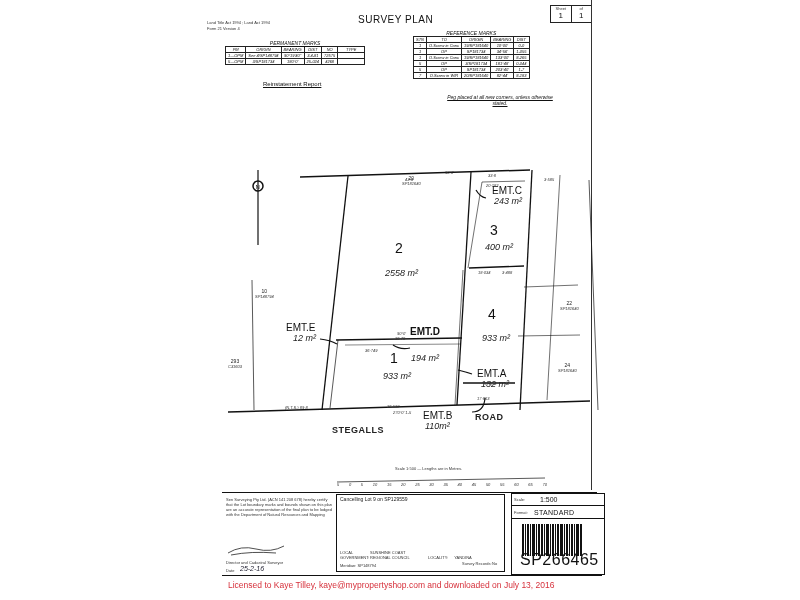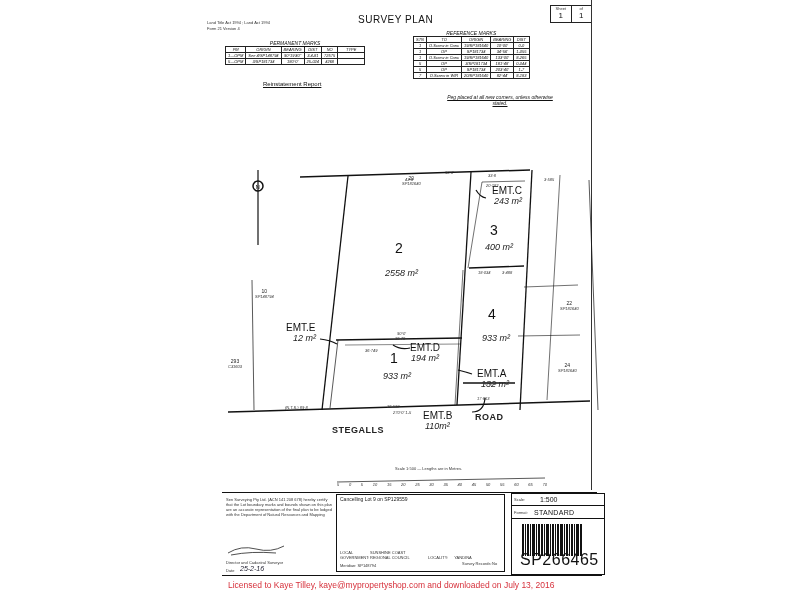--- a/index.html
+++ b/index.html
@@ -189,21 +189,21 @@
 <div class="abs area" style="left:485px;top:242px;">400 m²</div>
 <div class="abs lot-num" style="left:488px;top:306px;">4</div>
 <div class="abs area" style="left:482px;top:333px;">933 m²</div>
 <div class="abs lot-num" style="left:390px;top:350px;">1</div>
 <div class="abs area" style="left:383px;top:371px;">933 m²</div>
 
 <div class="abs emt" style="left:492px;top:185px;">EMT.C</div>
 <div class="abs emt-area" style="left:494px;top:196px;">243 m²</div>
 <div class="abs emt" style="left:286px;top:322px;">EMT.E</div>
 <div class="abs emt-area" style="left:293px;top:333px;">12 m²</div>
-<div class="abs emt" style="left:410px;top:342px;">EMT.D</div>
+<div class="abs emt" style="left:410px;top:326px;font-weight:bold;">EMT.D</div>
 <div class="abs emt-area" style="left:411px;top:353px;">194 m²</div>
 <div class="abs emt" style="left:477px;top:368px;">EMT.A</div>
 <div class="abs emt-area" style="left:481px;top:379px;">132 m²</div>
 <div class="abs emt" style="left:423px;top:410px;">EMT.B</div>
 <div class="abs emt-area" style="left:425px;top:421px;">110m²</div>
 
 <div class="abs small" style="left:402px;top:175px;text-align:center;">
   <div>20</div>
   <div class="tiny">SP181640</div>
 </div>

